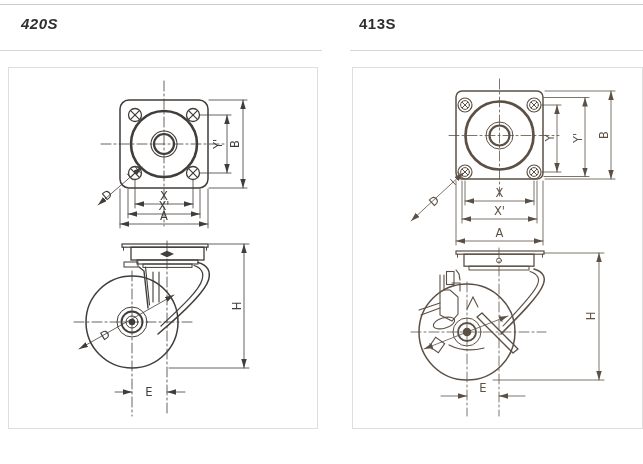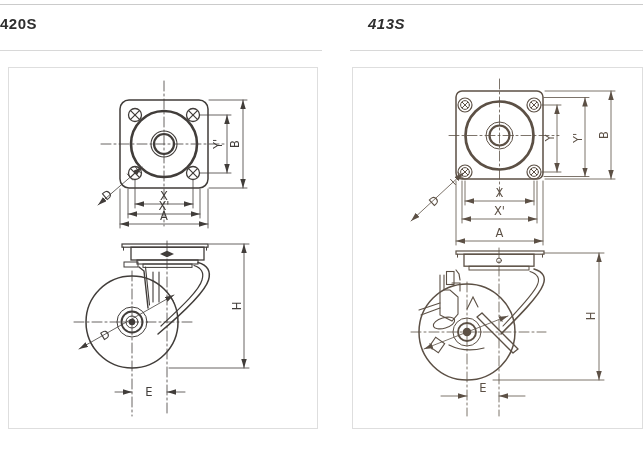--- a/index.html
+++ b/index.html
@@ -1,22 +1,22 @@
 <!DOCTYPE html>
 <html><head>
 <meta charset="utf-8">
 <style>
   html,body{margin:0;padding:0;background:#ffffff;}
   body{width:643px;height:464px;position:relative;overflow:hidden;
        font-family:"Liberation Sans",sans-serif;}
   .rule-top{position:absolute;left:0;top:4px;width:643px;height:1px;background:#cbcbcb;}
   .col-title{position:absolute;top:15px;font-size:15px;font-weight:700;color:#2f2f2f;
              letter-spacing:0.5px;}
-  .title-420{left:0;}
-  .title-413{left:368px;font-style:italic;}
+  .title-420{left:21px;font-style:italic;}
+  .title-413{left:359px;}
   .rule-under{position:absolute;top:50px;height:1px;background:#d8d8d8;}
   .rule-under.l{left:0;width:322px;}
   .rule-under.r{left:350px;width:293px;}
   .panel{position:absolute;top:67px;height:362px;background:#ffffff;
          border:1px solid #dedede;box-sizing:border-box;}
   .panel.l{left:8px;width:310px;}
   .panel.r{left:352px;width:291px;}
   svg{display:block;}
   svg text{font-family:"DejaVu Sans","Liberation Sans",sans-serif;font-size:11.5px;}
   .cl{stroke-dasharray:10 3 2 3;stroke-width:0.8;}

